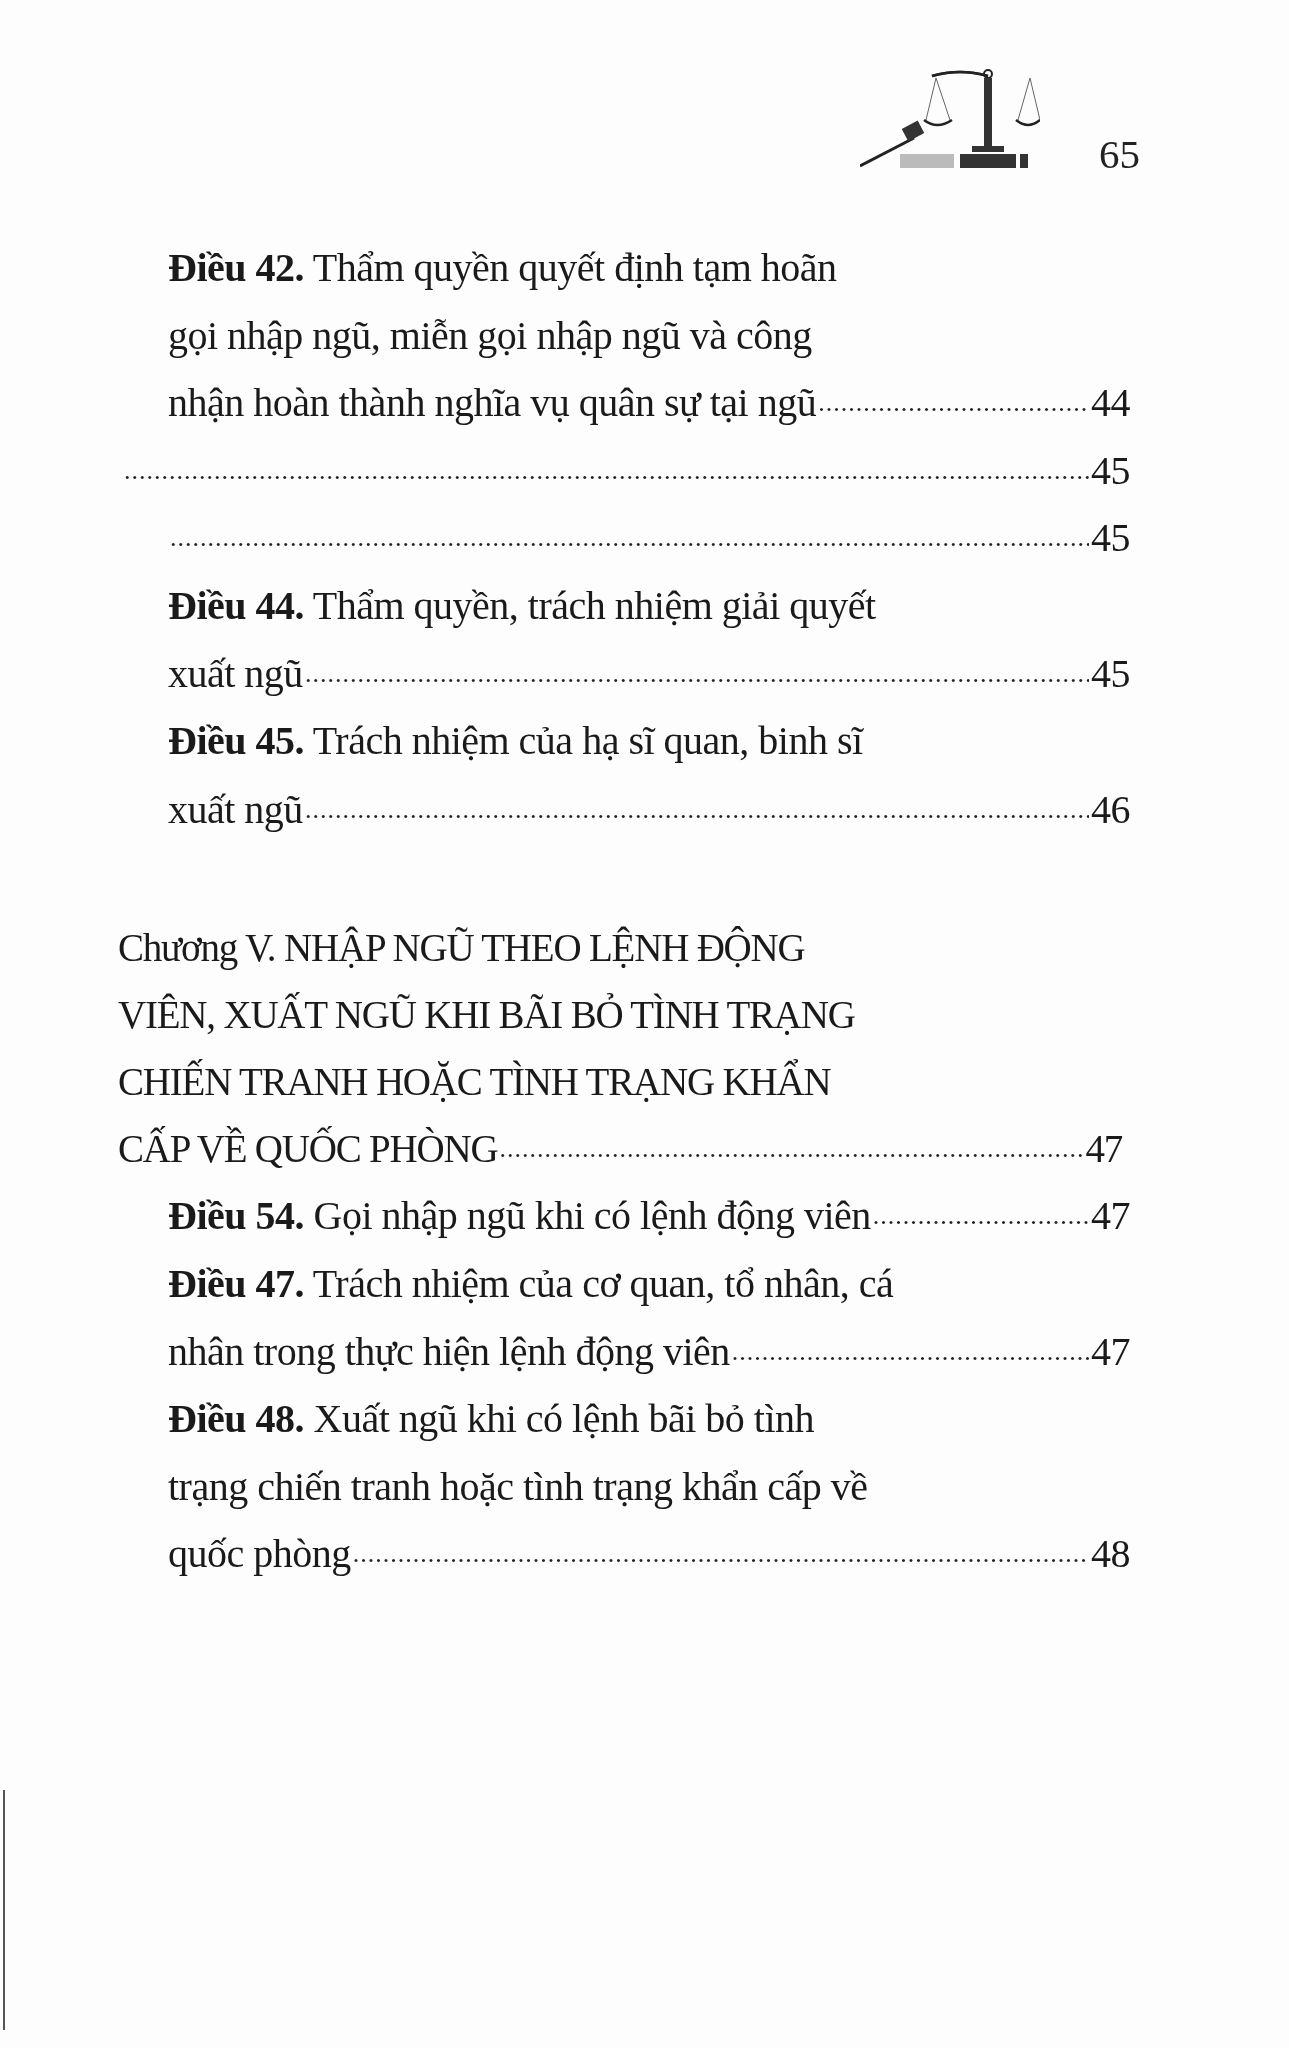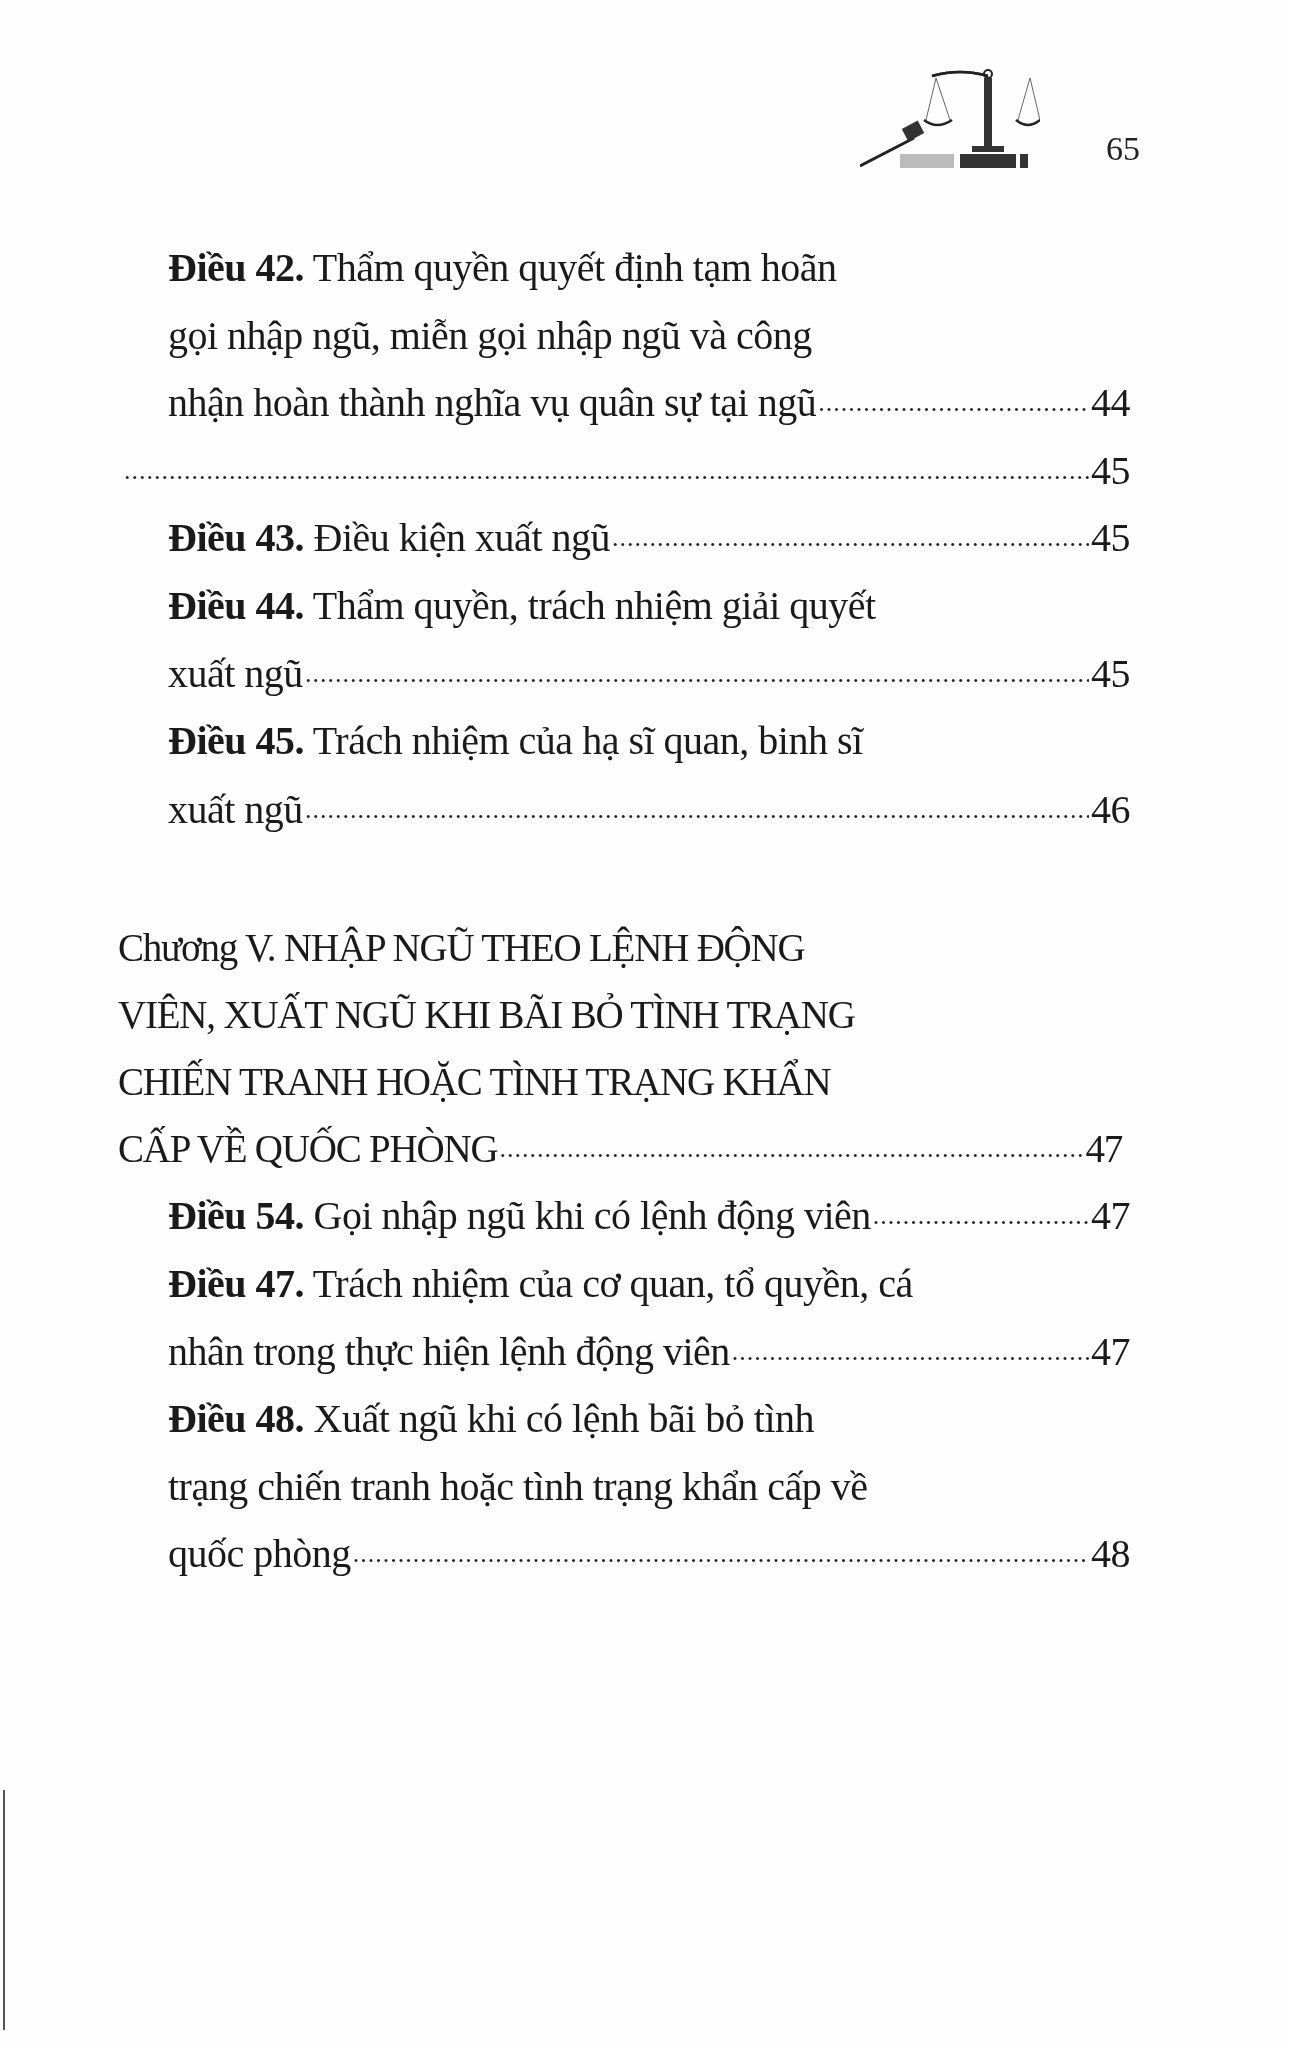--- a/index.html
+++ b/index.html
@@ -12,21 +12,21 @@
     .scan-edge {
       position: absolute; left: 3px; top: 1790px; width: 2px; height: 240px;
       background: #555;
     }
     .header {
       position: absolute; top: 58px; left: 850px; width: 290px; height: 110px;
     }
     .emblem { position: absolute; left: 10px; top: 0; width: 180px; height: 110px; }
     .page-number {
       position: absolute; right: 0; top: 72px;
-      font-family: "Liberation Serif", serif; font-size: 34px; color: #222;
+      font-family: "Liberation Serif", serif; font-size: 41px; color: #222;
     }
     .toc { position: absolute; top: 0; left: 0; width: 1289px; }
     .line {
       position: absolute; height: 60px; line-height: 60px;
       font-family: "Liberation Serif", serif; font-size: 40px;
       letter-spacing: -0.5px;
       white-space: nowrap; display: flex; align-items: flex-end;
     }
     .line .lead { flex: 0 0 auto; }
     .line .dots {
@@ -85,21 +85,20 @@
     <span class="dots">................................................................................................................................................</span>
     <span class="num">44</span>
   </div>
 
   <div class="line lvl-sec" style="top:441px">
     <span class="dots">................................................................................................................................................</span>
     <span class="num">45</span>
   </div>
 
   <div class="line lvl-art" style="top:508px">
-    <span class="lead"><b>Điều 43.</b> <span>Điều kiện xuất ngũ</span></span>
     <span class="dots">................................................................................................................................................</span>
     <span class="num">45</span>
   </div>
 
   <div class="line lvl-art" style="top:576px">
     <span class="lead"><b>Điều 44.</b> <span>Thẩm quyền, trách nhiệm giải quyết</span></span>
   </div>
   <div class="line lvl-art" style="top:644px">
     <span class="lead">xuất ngũ</span>
     <span class="dots">................................................................................................................................................</span>
@@ -130,21 +129,21 @@
     <span class="num">47</span>
   </div>
 
   <div class="line lvl-art" style="top:1186px">
     <span class="lead"><b>Điều 54.</b> <span>Gọi nhập ngũ khi có lệnh động viên</span></span>
     <span class="dots">................................................................................................................................................</span>
     <span class="num">47</span>
   </div>
 
   <div class="line lvl-art" style="top:1254px">
-    <span class="lead"><b>Điều 47.</b> <span>Trách nhiệm của cơ quan, tổ quyền, cá</span></span>
+    <span class="lead"><b>Điều 47.</b> <span>Trách nhiệm của cơ quan, tổ nhân, cá</span></span>
   </div>
   <div class="line lvl-art" style="top:1322px">
     <span class="lead">nhân trong thực hiện lệnh động viên</span>
     <span class="dots">................................................................................................................................................</span>
     <span class="num">47</span>
   </div>
 
   <div class="line lvl-art" style="top:1389px">
     <span class="lead"><b>Điều 48.</b> <span>Xuất ngũ khi có lệnh bãi bỏ tình</span></span>
   </div>

